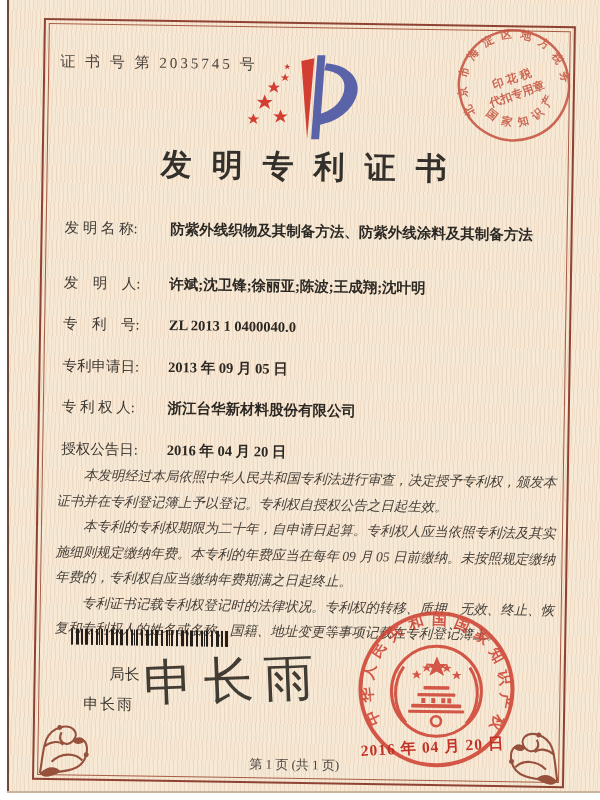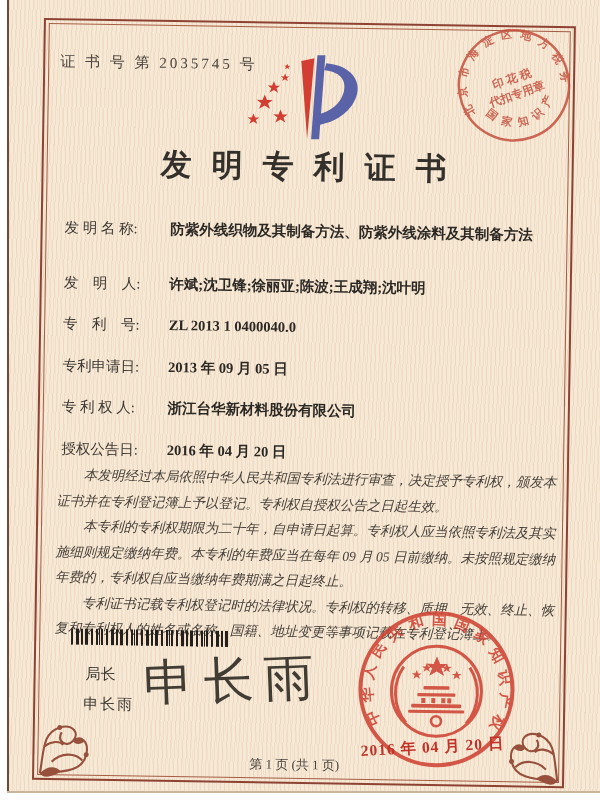--- a/index.html
+++ b/index.html
@@ -36,21 +36,21 @@
     position:absolute;left:58px;right:36px;top:466px;
     font-size:13.5px;line-height:25.5px;color:#46403a;font-style:italic;
   }
   .body-text p{margin:0;text-indent:2em;}
   .barcode{
     position:absolute;left:75px;top:632px;width:158px;height:16px;
     background-image:
       repeating-linear-gradient(90deg,#241f1a 0 2px,rgba(0,0,0,0) 2px 5px),
       repeating-linear-gradient(90deg,#241f1a 0 1px,rgba(0,0,0,0) 1px 7px);
   }
-  .dir-title{position:absolute;left:90px;top:668px;font-size:15px;color:#3c3833;}
+  .dir-title{position:absolute;left:90px;top:668px;font-size:15px;color:#3c3833;padding-left:24px;}
   .dir-name{position:absolute;left:88px;top:698px;font-size:15px;color:#3c3833;letter-spacing:2px;}
   .signature{
     position:absolute;left:148px;top:648px;width:190px;
     font-size:50px;color:#332f27;letter-spacing:10px;white-space:nowrap;
     transform:rotate(-3deg);opacity:.92;
   }
   .seal{position:absolute;left:352px;top:598px;width:178px;height:178px;opacity:.88;}
   .seal-date{
     position:absolute;left:348px;top:735px;width:180px;text-align:center;
     font-size:15.5px;font-weight:700;color:#c23227;transform:rotate(-4deg);letter-spacing:1px;

